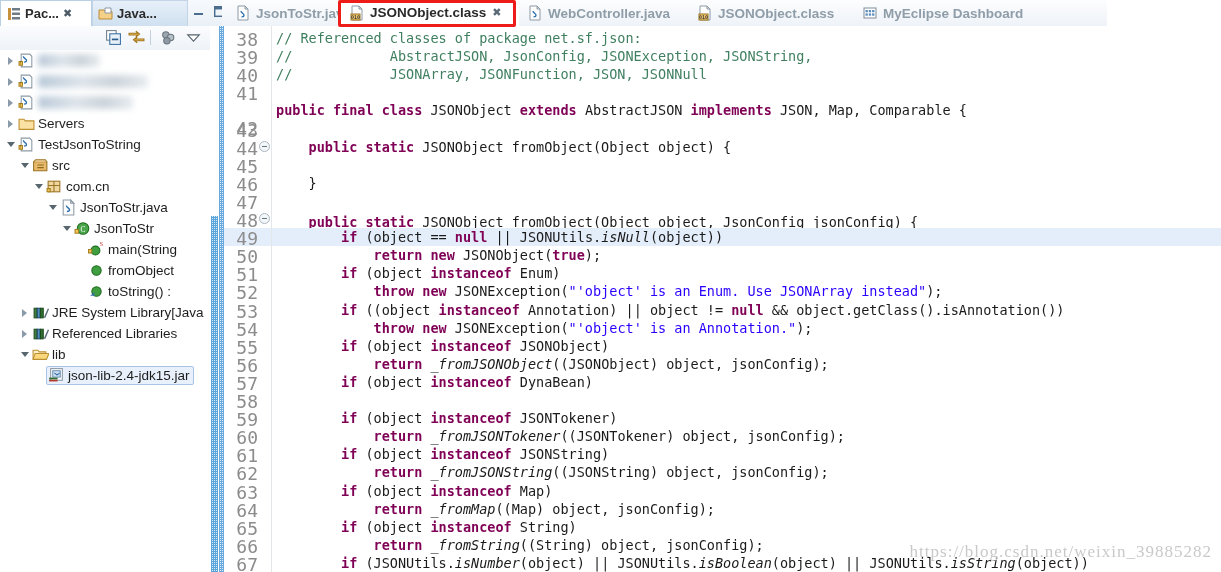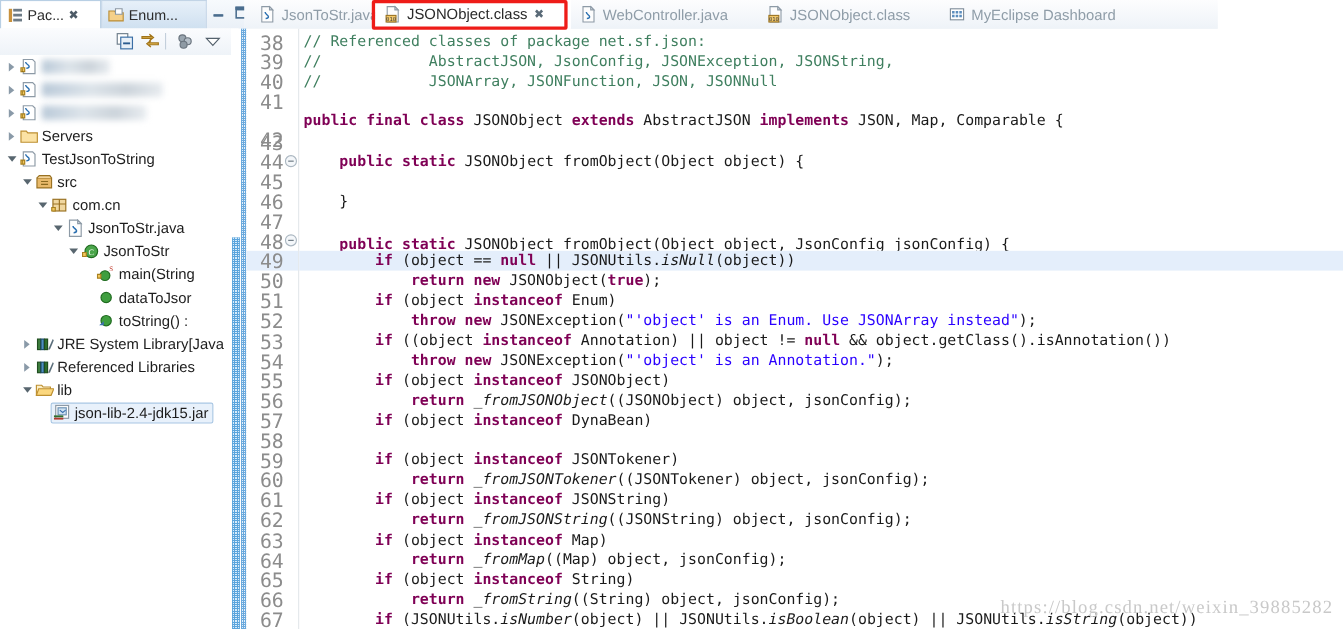--- a/index.html
+++ b/index.html
@@ -8,21 +8,21 @@
     background:#ffffff;
     font-family:"Liberation Sans", sans-serif;
     font-size:13px;
     color:#000;
     -webkit-font-smoothing:antialiased;
   }
   .app{position:relative;width:1221px;height:572px;}
 
   
   .topstrip{position:absolute;left:0;top:0;width:1107px;height:26px;
-    background:linear-gradient(#ffffff,#f3f6f9);}
+    background:linear-gradient(#ffffff,#f3f6f9);font-weight:bold;}
   .left-tabs{position:absolute;left:0;top:0;width:222px;height:26px;
     background:linear-gradient(#f7fafd,#eaf0f7);}
   .ltab{position:absolute;top:0;height:26px;display:flex;align-items:center;
     font-size:13px;color:#2b2b2b;padding:0 5px;box-sizing:border-box;}
   .ltab.active{left:0;width:92px;background:#ffffff;
      border-top:1px solid #b8cfe4;border-left:1px solid #b8cfe4;border-right:1px solid #b8cfe4;}
   .ltab.inactive{left:92px;width:96px;background:linear-gradient(#e7f0f9,#cfe0f0);
      border:1px solid #c2d4e6;border-bottom:none;}
   .ltab .ic{width:16px;height:16px;margin-right:3px;flex:0 0 auto;position:relative;}
   .ltab .lbl{white-space:nowrap;overflow:hidden;}
@@ -127,21 +127,21 @@
           <span class="lbl">Pac...</span>
           <span class="xclose">✖</span>
         </div>
         <div class="ltab inactive">
           <span class="ic">
             <svg width="16" height="16" viewBox="0 0 16 16">
               <path d="M1 4h5l1.3 1.6H14V13H1z" fill="#f5d089" stroke="#b98c34"></path>
               <path d="M7 2h6v5H7z" fill="#ffffff" stroke="#8a97a3"></path>
             </svg>
           </span>
-          <span class="lbl">Enum...</span>
+          <span class="lbl">Java...</span>
         </div>
         <span class="minmax mm-min">
           <svg width="13" height="13" viewBox="0 0 16 16">
             <rect x="3" y="10" width="10" height="2.2" fill="#4a6d8e"></rect>
           </svg>
         </span>
         <span class="minmax mm-max">
           <svg width="13" height="13" viewBox="0 0 16 16">
             <rect x="2.5" y="2.5" width="11" height="11" fill="none" stroke="#4a6d8e"></rect>
             <rect x="2.5" y="2.5" width="11" height="3" fill="#4a6d8e"></rect>
@@ -373,21 +373,21 @@
           </span>
         </div>
         <div class="trow" style="padding-left: 74px;">
           <span class="arrow"></span>
           <span class="" style="display: inline-flex; align-items: center;">
             <span class="ticon">
               <svg width="17" height="17" viewBox="0 0 16 16">
                 <circle cx="8" cy="8" r="4.4" fill="#3f9e3f" stroke="#1f6b1f"></circle>
               </svg>
             </span>
-            <span class="tlabel">dataToJsor</span>
+            <span class="tlabel">fromObject</span>
           </span>
         </div>
         <div class="trow" style="padding-left: 74px;">
           <span class="arrow"></span>
           <span class="" style="display: inline-flex; align-items: center;">
             <span class="ticon">
               <svg width="17" height="17" viewBox="0 0 16 16">
                 <circle cx="8" cy="8" r="4.4" fill="#3f9e3f" stroke="#1f6b1f"></circle>
                 <path d="M2 12l4-3.4 0 3.4z" fill="#3b6fae"></path>
               </svg>

